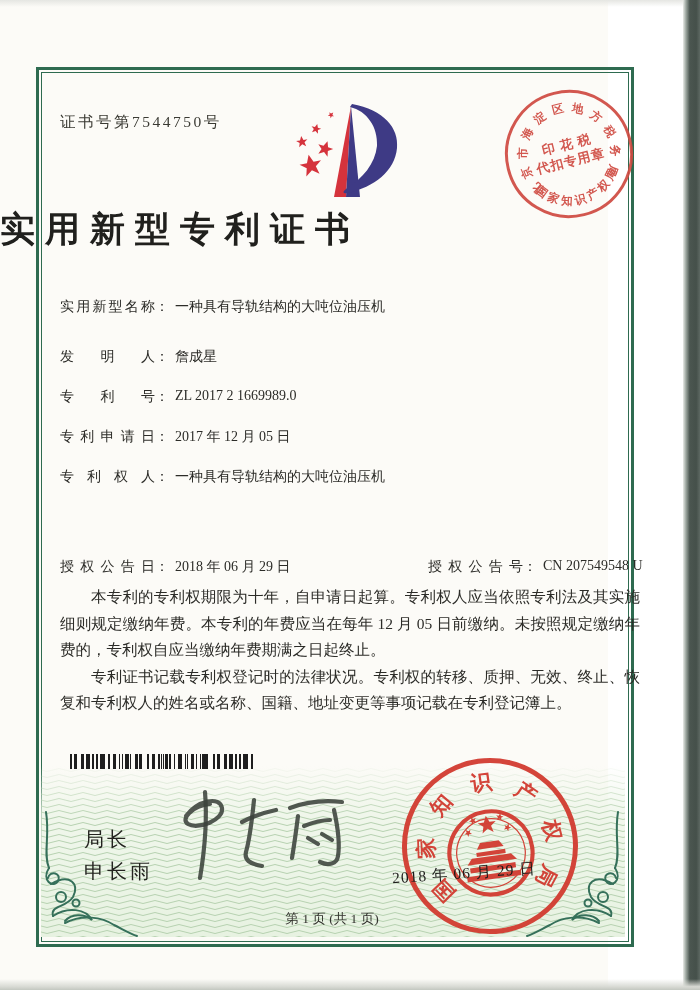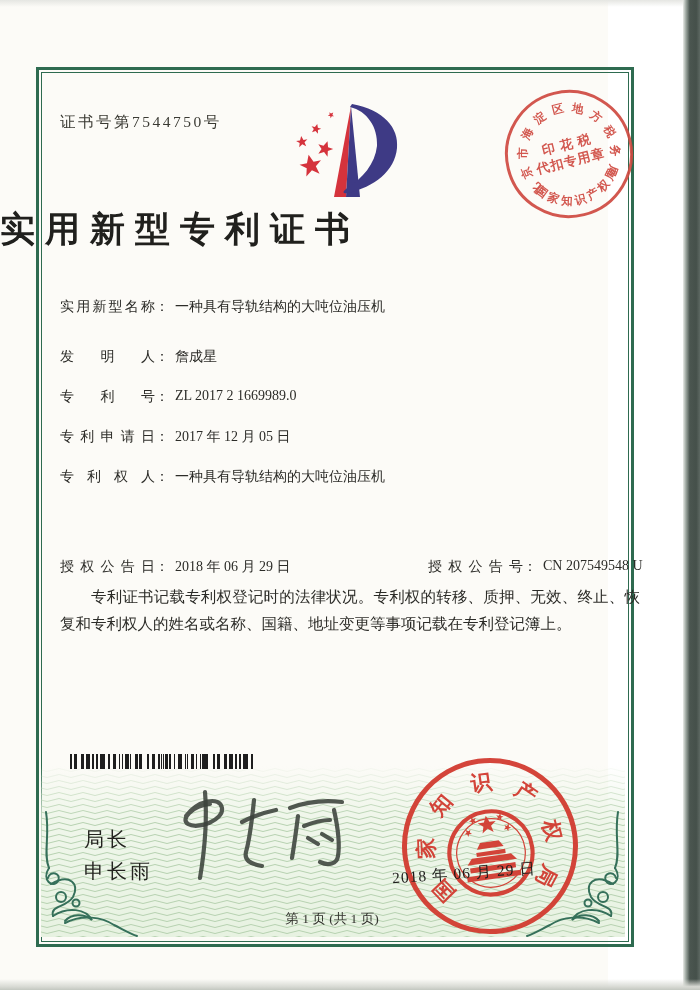--- a/index.html
+++ b/index.html
@@ -164,20 +164,21 @@
     <span class="flabel">专利权人</span><span class="colon">：</span><span class="fval">一种具有导轨结构的大吨位油压机</span>
   </div>
   <div class="abs row" style="top:558px">
     <span class="flabel">授权公告日</span><span class="colon">：</span><span class="fval">2018 年 06 月 29 日</span>
     <span class="row2">
       <span class="flabel">授权公告号</span><span class="colon">：</span><span class="fval">CN 207549548 U</span>
     </span>
   </div>
 
   <div class="abs paras">
+    <p>本专利的专利权期限为十年，自申请日起算。专利权人应当依照专利法及其实施细则规定缴纳年费。本专利的年费应当在每年 12 月 05 日前缴纳。未按照规定缴纳年费的，专利权自应当缴纳年费期满之日起终止。</p>
     <p>专利证书记载专利权登记时的法律状况。专利权的转移、质押、无效、终止、恢复和专利权人的姓名或名称、国籍、地址变更等事项记载在专利登记簿上。</p>
   </div>
 
   <div class="abs barcode"></div>
 
   <div class="abs signer" style="top:826px">局长</div>
   <div class="abs signer" style="top:858px">申长雨</div>
 
   <svg class="abs sig" width="200" height="100" viewBox="0 0 200 100">
     <path d="M28,30 C40,14 62,10 64,22 C66,34 40,44 30,38 C22,33 34,20 52,18"></path>

